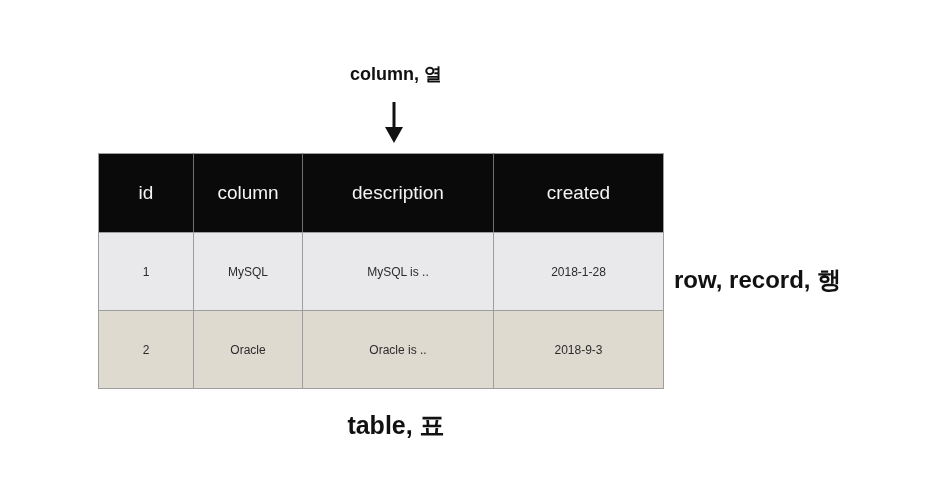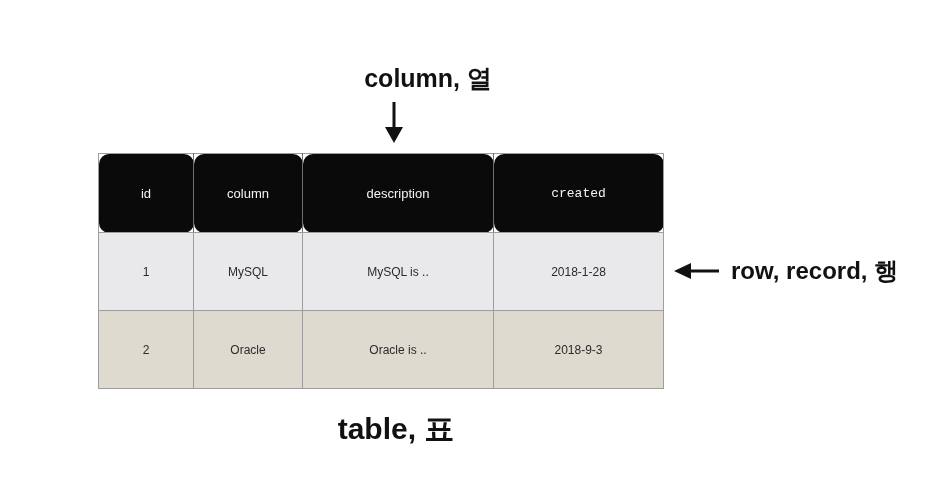--- a/index.html
+++ b/index.html
@@ -14,32 +14,33 @@
 
   
   .annotation {
     position: absolute;
     font-weight: 700;
     color: #111111;
     white-space: nowrap;
   }
   .column-annotation {
     left: 300px; top: 62px; width: 192px;
-    text-align: right; font-size: 25px;
+    text-align: center; font-size: 18px;
   }
   .table-annotation {
     left: 300px; top: 409px; width: 192px;
-    text-align: center; font-size: 30px;
+    text-align: center; font-size: 25px;
   }
   .row-annotation {
     position: absolute;
     left: 674px; top: 253px; height: 36px;
     display: flex; align-items: center; gap: 11px;
     font-weight: 700; font-size: 24px; color: #111111;
     white-space: nowrap;
+    flex-direction: column;
   }
 
   
   .down-arrow {
     position: absolute;
     left: 379px; top: 100px;
   }
 
   
   table.db-table {
@@ -53,28 +54,27 @@
     border: 1px solid #9e9e9e;
     text-align: center;
     vertical-align: middle;
     padding: 0;
   }
   table.db-table th {
     height: 78px;
     background: #0a0a0a;
     color: #f4f4f4;
     font-weight: 400;
-    font-size: 13px;
+    font-size: 19px;
     border-color: #6f6f6f;
     border-top-color: #9e9e9e;
     border-bottom-color: #9e9e9e;
-    border-radius: 10px;
   }
   table.db-table th:first-child { border-left-color: #9e9e9e; }
-  table.db-table th:last-child  { border-right-color: #9e9e9e; font-family: Liberation Mono, monospace; }
+  table.db-table th:last-child  { border-right-color: #9e9e9e; }
   table.db-table td {
     height: 77px;
     font-size: 12px;
     color: #2b2b2b;
   }
   tr.row-odd  td { background: #e9e8ea; }
   tr.row-even td { background: #dedad0; }
 </style>
 </head>
 <body>

